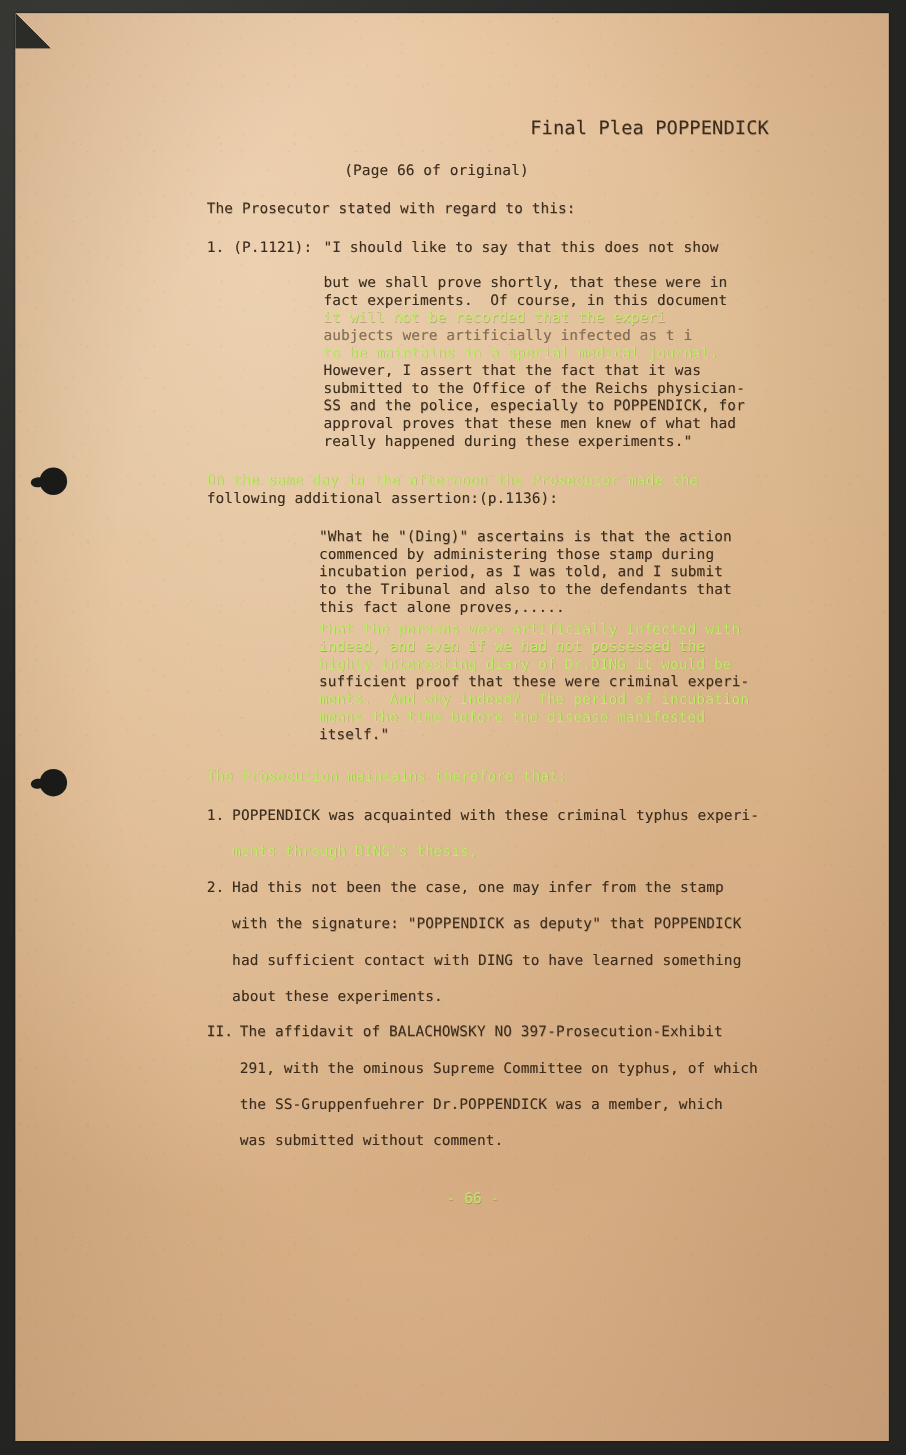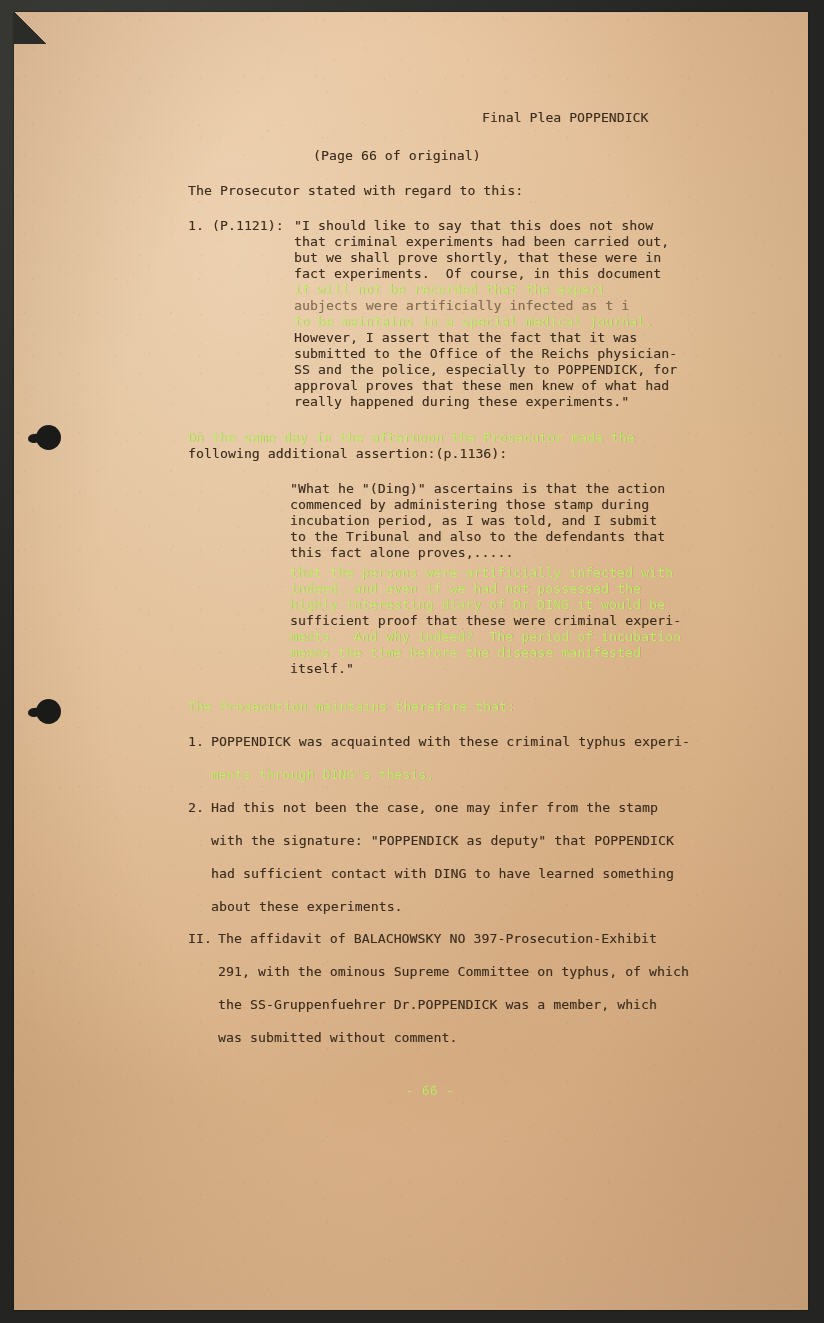--- a/index.html
+++ b/index.html
@@ -102,21 +102,21 @@
   }
   .ln {
     position: absolute;
     white-space: pre;
     text-shadow: 0.4px 0.3px 0 rgba(60,40,22,0.30);
   }
   .ink-mid    { color: #3a2c1e; }
   .ink-soft   { color: #bef264; opacity: 0.92; }
   .ink-faint  { color: #6d5740; opacity: 0.80; }
 
-  .hdr { font-size: 13px; }
+  .hdr { font-size: 17px; }
 </style>
 </head>
 <body>
 
 <div id="page-root">
   <div class="backdrop"></div>
 
   <div class="paper">
     <div class="grain"></div>
     <div class="vignette"></div>
@@ -131,21 +131,20 @@
 
     <div class="ln hdr ink-mid" style="left:482px; top:111px;">Final Plea POPPENDICK</div>
 
     <div class="ln ink-mid" style="left:313px; top:149px;">(Page 66 of original)</div>
 
     <div class="ln ink-mid" style="left:188px; top:184px;">The Prosecutor stated with regard to this:</div>
 
     <div class="ln ink-mid" style="left:188px; top:219px;">1. (P.1121):</div>
 
     <div class="ln ink-mid" style="left:294px; top:219px;">"I should like to say that this does not show</div>
-    <div class="ln ink-mid" style="left:294px; top:235px;">that criminal experiments had been carried out,</div>
     <div class="ln ink-mid" style="left:294px; top:251px;">but we shall prove shortly, that these were in</div>
     <div class="ln ink-mid" style="left:294px; top:267px;">fact experiments.  Of course, in this document</div>
     <div class="ln ink-soft" style="left:294px; top:283px;">it will not be recorded that the experi</div>
     <div class="ln ink-faint" style="left:294px; top:299px;">aubjects were artificially infected as t i</div>
     <div class="ln ink-soft" style="left:294px; top:315px;">to be maintains in a special medical journal.</div>
     <div class="ln ink-mid" style="left:294px; top:331px;">However, I assert that the fact that it was</div>
     <div class="ln ink-mid" style="left:294px; top:347px;">submitted to the Office of the Reichs physician-</div>
     <div class="ln ink-mid" style="left:294px; top:363px;">SS and the police, especially to POPPENDICK, for</div>
     <div class="ln ink-mid" style="left:294px; top:379px;">approval proves that these men knew of what had</div>
     <div class="ln ink-mid" style="left:294px; top:395px;">really happened during these experiments."</div>

